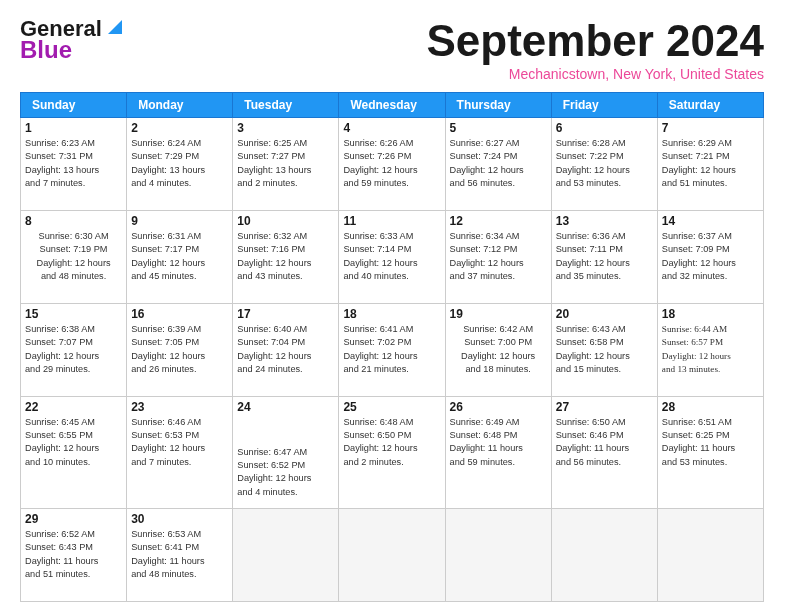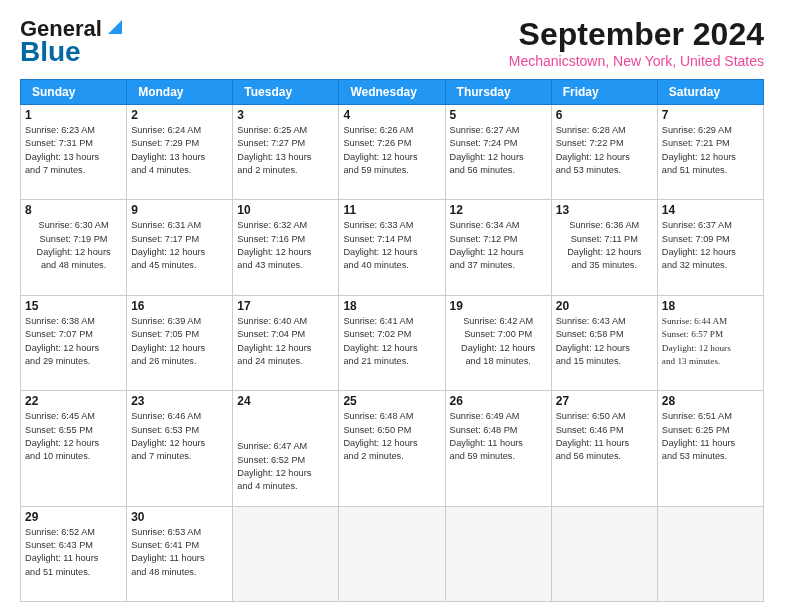--- a/index.html
+++ b/index.html
@@ -25,21 +25,21 @@
     }
     .logo {
       display: flex;
       flex-direction: column;
       align-items: flex-start;
     }
     .title-block {
       text-align: right;
     }
     .month-title {
-      font-size: 32px;
+      font-size: 44px;
       font-weight: bold;
       color: #1a1a1a;
     }
     .subtitle {
       font-size: 14px;
       color: #ec4899;
     }
     .calendar {
       width: 100%;
       border-collapse: collapse;
@@ -88,21 +88,21 @@
 
 <div class="page">
   <div class="header">
     <div class="logo">
       <div style="display:flex;align-items:center;">
         <span style="font-size:22px;font-weight:bold;color:#1a1a1a;">General</span>
         <svg width="22" height="22" viewBox="0 0 22 22" style="margin-left:2px;margin-top:-4px;">
           <polygon points="4,18 18,18 18,4" fill="#2196f3"></polygon>
         </svg>
       </div>
-      <span style="font-size:28px;font-weight:bold;color:#0369a1;margin-top:-6px;">Blue</span>
+      <span style="font-size:24px;font-weight:bold;color:#a21caf;margin-top:-6px;">Blue</span>
     </div>
     <div class="title-block">
       <div class="month-title">September 2024</div>
       <div class="subtitle">Mechanicstown, New York, United States</div>
     </div>
   </div>
 
   <table class="calendar">
     <thead>
       <tr>
@@ -198,21 +198,21 @@
           </td>
           <td>
             <span class="day-num">12</span>
             <div class="day-info" style="white-space: pre-line;">Sunrise: 6:34 AM
 Sunset: 7:12 PM
 Daylight: 12 hours
 and 37 minutes.</div>
           </td>
           <td>
             <span class="day-num">13</span>
-            <div class="day-info" style="white-space: pre-line; text-align: center;">Sunrise: 6:36 AM
+            <div class="day-info" style="white-space: pre-line;">Sunrise: 6:36 AM
 Sunset: 7:11 PM
 Daylight: 12 hours
 and 35 minutes.</div>
           </td>
           <td>
             <span class="day-num">14</span>
             <div class="day-info" style="white-space: pre-line;">Sunrise: 6:37 AM
 Sunset: 7:09 PM
 Daylight: 12 hours
 and 32 minutes.</div>

